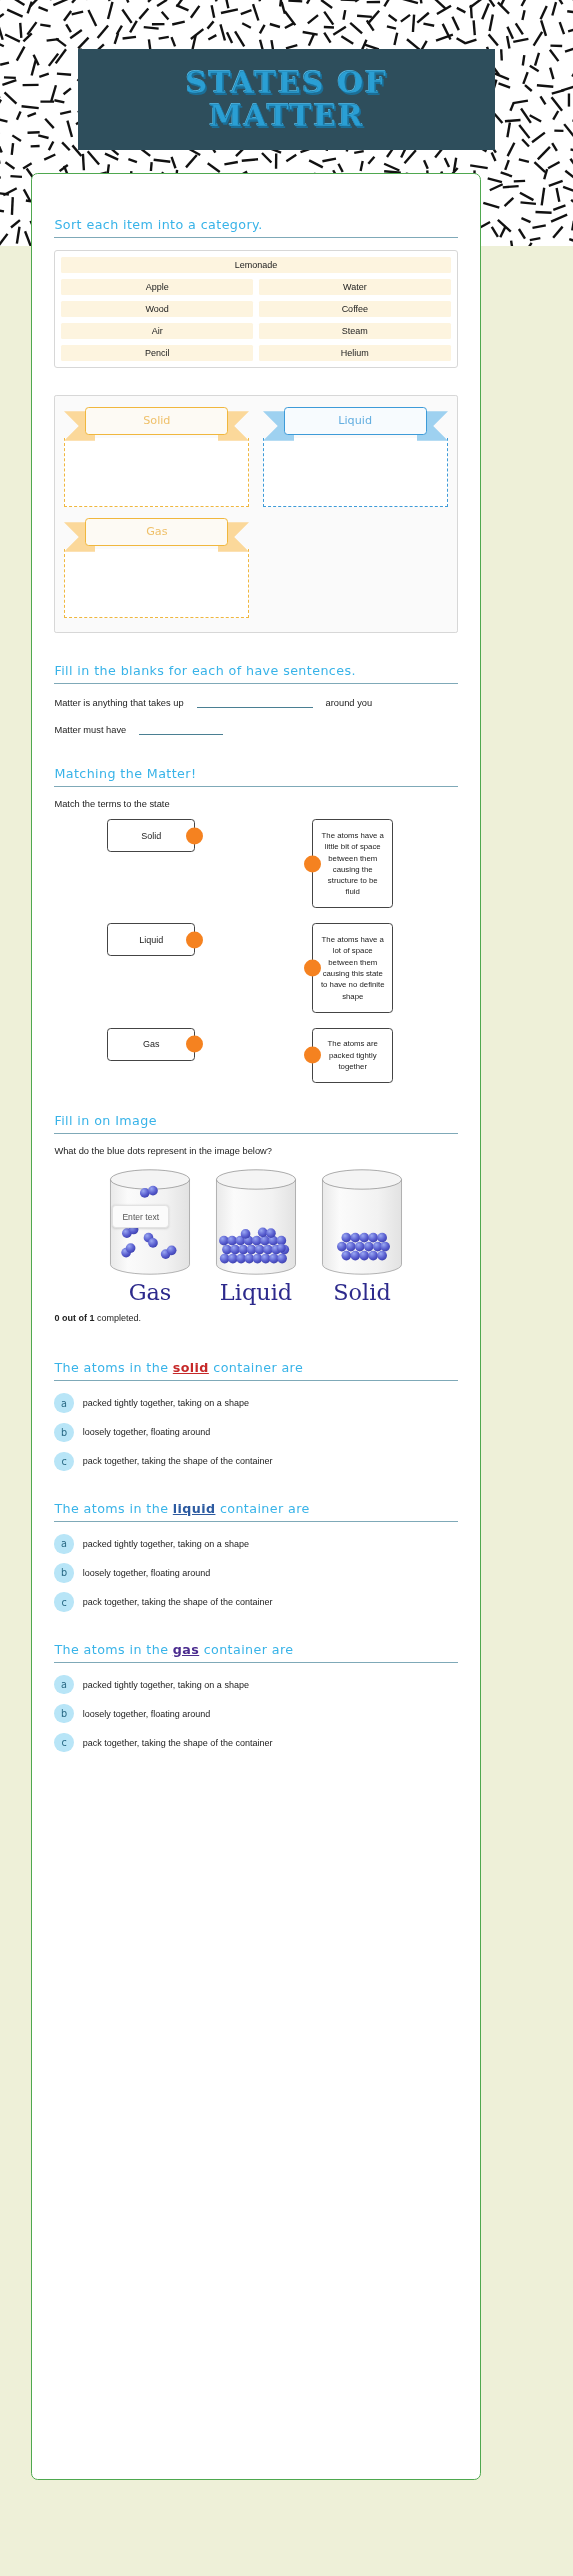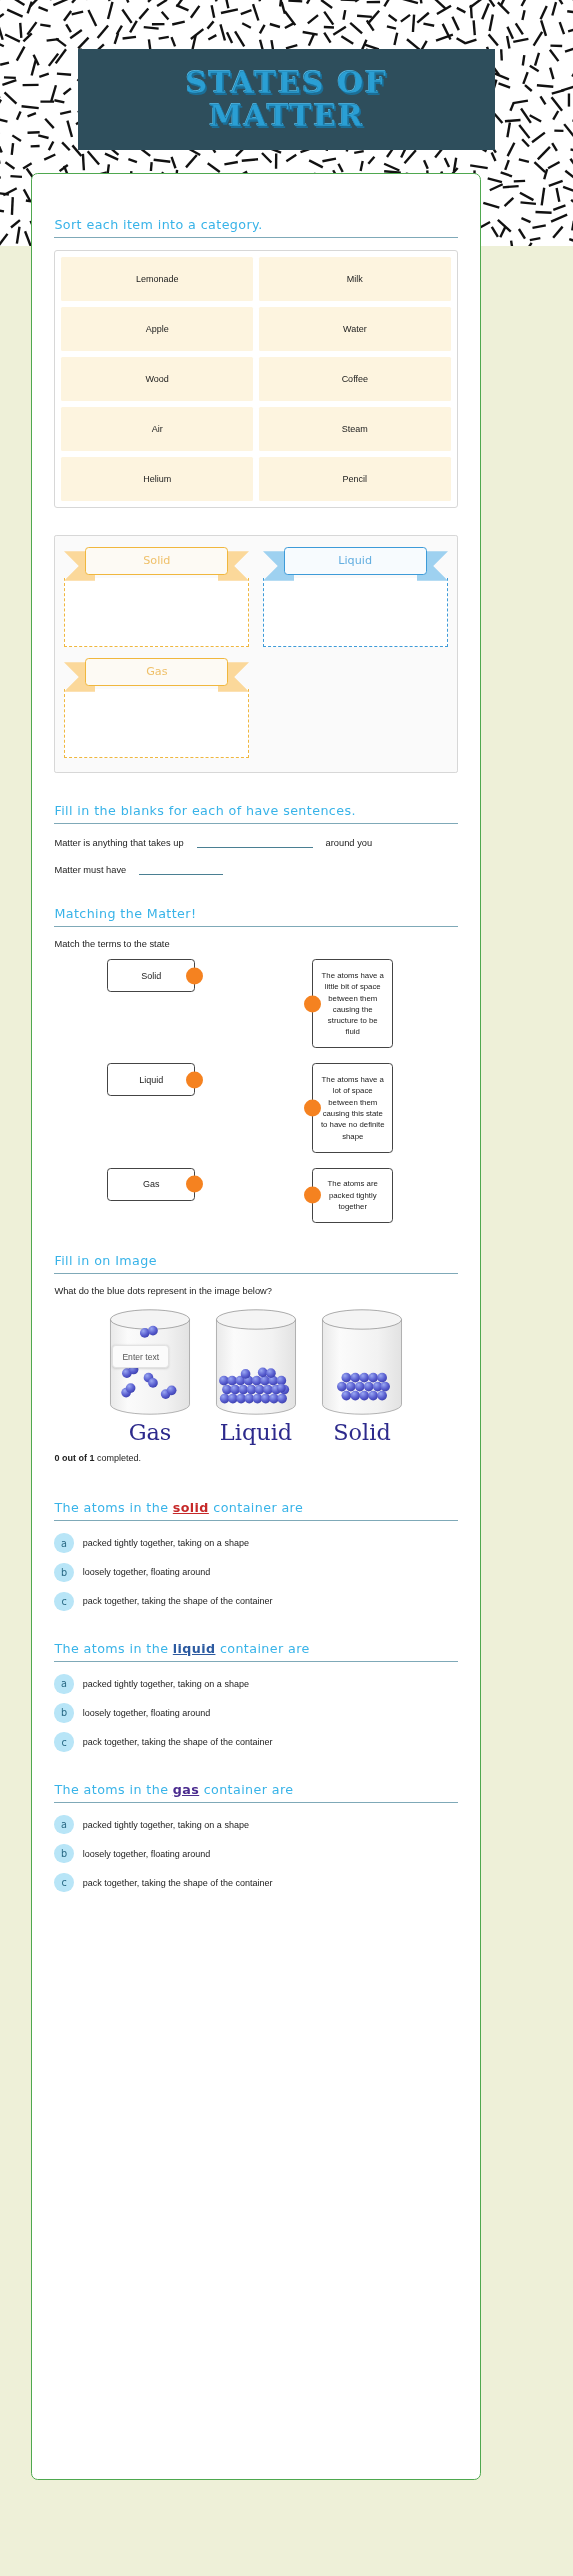--- a/index.html
+++ b/index.html
@@ -90,21 +90,21 @@
     background: #fff;
   }
   .sort-row { display: flex; gap: 6px; margin-bottom: 6px; }
   .sort-row:last-child { margin-bottom: 0; }
   .sort-cell {
     flex: 1;
     background: #fdf4df;
     text-align: center;
     font-size: 9px;
     color: #222;
-    padding: 17px 3px;
+    padding: 3px 3px;
     border-radius: 1.5px;
   }
 
   
   #dropzones-wrap {
     border: 0.7px solid #d7d7d7;
     border-radius: 2.2px;
     background: #fafafa;
     padding: 10.5px 9px 13.4px 9px;
     margin-bottom: 30px;
@@ -938,37 +938,36 @@
   <div class="banner-line">Matter</div>
 </div>
 
 <div id="worksheet-card">
 
   <div>
     <div class="sec-heading">Sort each item into a category.</div>
     <div id="sort-table-wrap">
         <div class="sort-row">
           <div class="sort-cell">Lemonade</div>
-          <div class="sort-cell">Milk</div>
         </div>
         <div class="sort-row">
           <div class="sort-cell">Apple</div>
           <div class="sort-cell">Water</div>
         </div>
         <div class="sort-row">
           <div class="sort-cell">Wood</div>
           <div class="sort-cell">Coffee</div>
         </div>
         <div class="sort-row">
           <div class="sort-cell">Air</div>
           <div class="sort-cell">Steam</div>
         </div>
         <div class="sort-row">
+          <div class="sort-cell">Pencil</div>
           <div class="sort-cell">Helium</div>
-          <div class="sort-cell">Pencil</div>
         </div>
       </div>
   </div>
 
   <div id="dropzones-wrap">
     <div class="dz-grid" id="dz-grid">
         <div class="dz-col">
       <div class="ribbon ">
         <svg class="ribbon-tail left" viewBox="0 0 42 40">
           <polygon points="0,0 42,0 42,40 0,40 20,20" fill="#fbd89a"></polygon>

